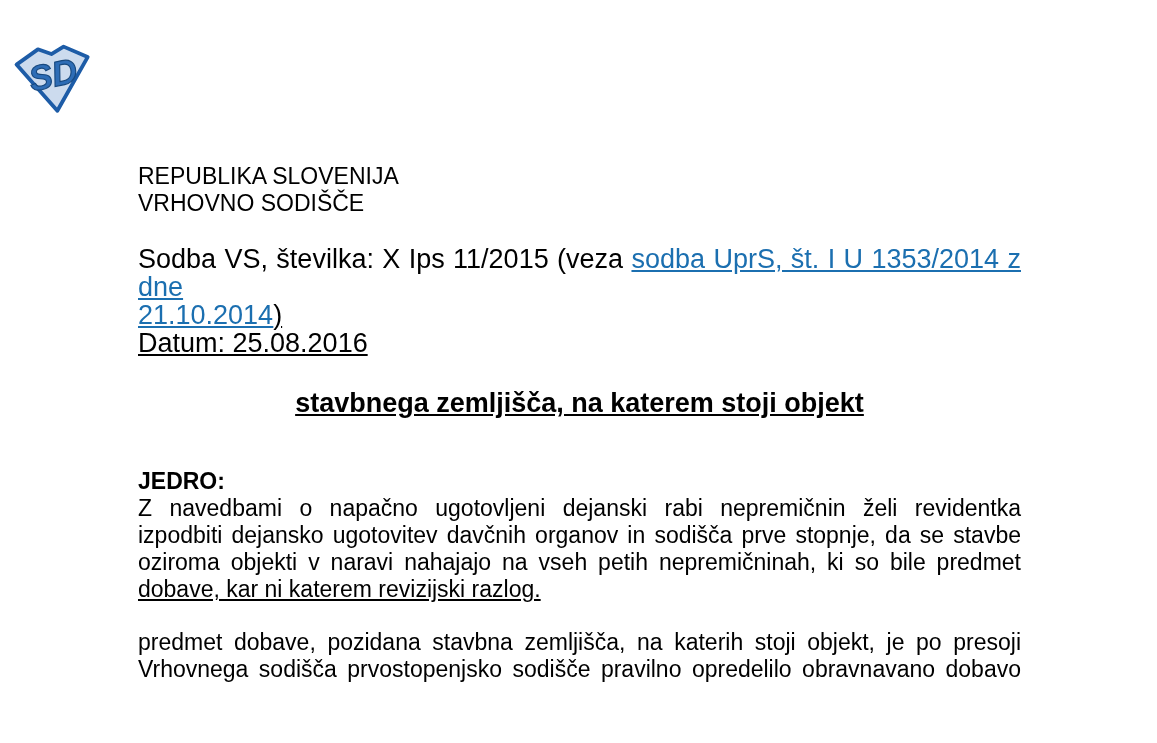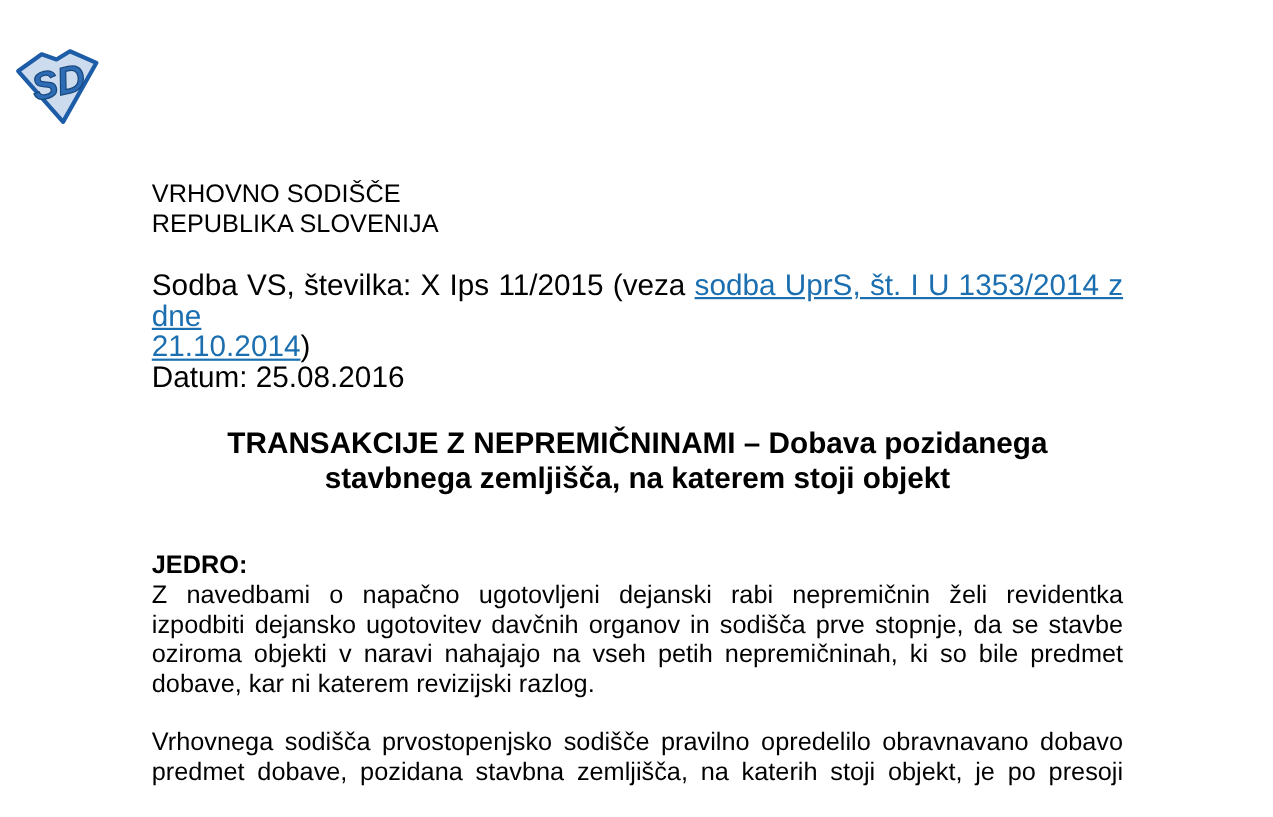--- a/index.html
+++ b/index.html
@@ -42,20 +42,21 @@
     font-size: 27px;
     line-height: 28px;
   }
   .jline {
     text-align: justify;
     text-align-last: justify;
   }
   .jline.last {
     text-align: left;
     text-align-last: left;
+    text-decoration: underline;
   }
   .doclink {
     color: #1b6fb0;
     text-decoration: underline;
     cursor: pointer;
   }
   .doc-title {
     margin-top: 30px;
     font-size: 27px;
     font-weight: bold;
@@ -88,43 +89,42 @@
   <div class="logo">
     <svg viewBox="0 0 100 92" aria-hidden="true">
       <polygon points="3,22 33,5 50,13 67,5 97,22 50,88" fill="#ccdbee" stroke="#1d5ca7" stroke-width="5" stroke-linejoin="round"></polygon>
       <text x="50" y="56" text-anchor="middle" font-family="Liberation Sans, sans-serif" font-style="italic" font-weight="bold" font-size="46" fill="#2e6db6" stroke="#17487e" stroke-width="1.5" transform="rotate(-6 50 46)">SD</text>
     </svg>
   </div>
 
   <div class="content">
 
     <div class="header">
+      <div>REPUBLIKA SLOVENIJA</div>
       <div>VRHOVNO SODIŠČE</div>
-      <div>REPUBLIKA SLOVENIJA</div>
     </div>
 
     <div class="case-block">
       <div class="jline"><span>Sodba VS, številka: X Ips 11/2015 (veza </span><a class="doclink">sodba UprS, št. I U 1353/2014 z dne</a></div>
       <div class="jline last"><a class="doclink">21.10.2014</a><span>)</span></div>
       <div class="jline last">Datum: 25.08.2016</div>
     </div>
 
     <div class="doc-title">
-        <div class="jline">TRANSAKCIJE Z NEPREMIČNINAMI – Dobava pozidanega</div>
         <div class="jline last">stavbnega zemljišča, na katerem stoji objekt</div>
       </div>
 
     <div class="jedro-heading">JEDRO:</div>
 
     <div class="body-para">
         <div class="jline">Z navedbami o napačno ugotovljeni dejanski rabi nepremičnin želi revidentka</div>
         <div class="jline">izpodbiti dejansko ugotovitev davčnih organov in sodišča prve stopnje, da se stavbe</div>
         <div class="jline">oziroma objekti v naravi nahajajo na vseh petih nepremičninah, ki so bile predmet</div>
         <div class="jline last">dobave, kar ni katerem revizijski razlog.</div>
       </div>
 
     <div class="body-para">
+        <div class="jline">predmet dobave, pozidana stavbna zemljišča, na katerih stoji objekt, je po presoji</div>
         <div class="jline">Vrhovnega sodišča prvostopenjsko sodišče pravilno opredelilo obravnavano dobavo</div>
-        <div class="jline">predmet dobave, pozidana stavbna zemljišča, na katerih stoji objekt, je po presoji</div>
       </div>
 
   </div>
 </div>
 
 </body></html>

